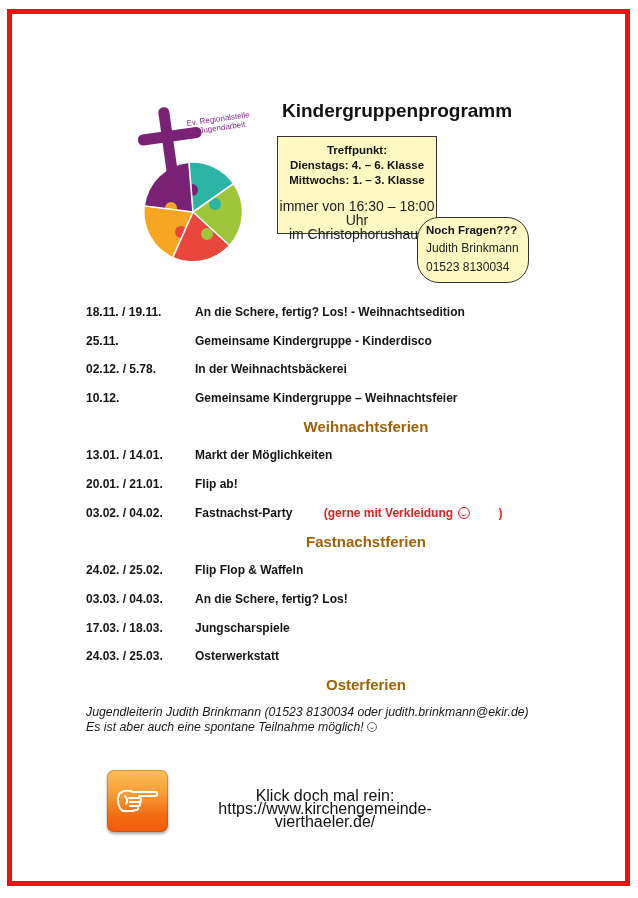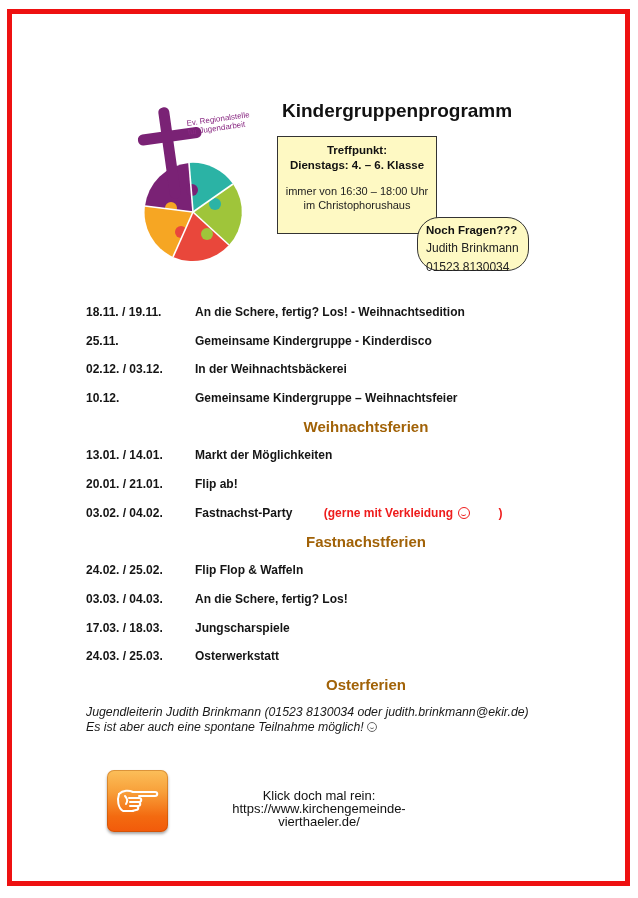--- a/index.html
+++ b/index.html
@@ -9,23 +9,23 @@
            border: 5px solid #ee1111; box-sizing: content-box; }
   .abs { position: absolute; }
   .logo { left: 135px; top: 98px; width: 125px; height: 170px; }
   .logo-text { position: absolute; left: 51px; top: 21px; transform: rotate(-8deg);
                transform-origin: left top; color: #8a2a83; font-size: 8px; line-height: 9px; white-space: nowrap; }
   .logo-text .sub { color: #9a6fa0; font-size: 3.5px; line-height: 5px; }
   .title { left: 282px; top: 100px; font-size: 19px; font-weight: bold; color: #111; white-space: nowrap; }
   .box { border: 1.5px solid #333; background: #fef9c3; box-sizing: border-box; }
   .treff { left: 277px; top: 136px; width: 160px; height: 98px; text-align: center; padding-top: 6px; }
   .treff .b { font-weight: bold; font-size: 11.5px; line-height: 15px; }
-  .treff .n { font-size: 11px; line-height: 14px; color: #222; }
+  .treff .n { font-size: 14px; line-height: 14px; color: #222; }
   .treff .gap { height: 11px; }
-  .fragen { left: 417px; top: 217px; width: 112px; height: 54px; padding: 4px 0 0 8px; border-radius: 22px; }
+  .fragen { left: 417px; top: 217px; width: 112px; height: 66px; padding: 4px 0 0 8px; border-radius: 22px; }
   .fragen .h { font-weight: bold; font-size: 11.5px; line-height: 17px; }
   .fragen .n { font-size: 12px; line-height: 19px; color: #222; }
   .schedule { left: 86px; top: 304px; width: 470px; }
   .row { display: flex; height: 28.7px; align-items: flex-start; font-weight: bold; font-size: 12px; line-height: 16px; color: #151515; }
   .row .date { width: 109px; flex: none; }
   .row .event { white-space: nowrap; text-align: right; }
   .red { color: #ee1c1c; padding-left: 28px; }
   .holiday { text-align: center; padding-left: 90px; font-weight: bold; font-size: 15px; height: 28.7px; line-height: 16px; color: #a16207; }
   .smiley { display: inline-block; width: 12px; height: 12px; border: 1.6px solid #ee1c1c; border-radius: 50%;
             vertical-align: -2px; position: relative; box-sizing: border-box; margin-left: 2px; }
@@ -33,21 +33,21 @@
                     border-bottom: 1.4px solid #ee1c1c; border-radius: 0 0 4px 4px; }
   .note { left: 86px; top: 705px; width: 470px; font-style: italic; font-size: 12.3px; line-height: 14.6px; color: #1a1a1a; }
   .smiley-sm { display: inline-block; width: 10px; height: 10px; border: 1px solid #666; border-radius: 50%;
                vertical-align: -1px; position: relative; box-sizing: border-box; }
   .smiley-sm::before { content: ""; position: absolute; left: 2px; top: 3px; width: 4px; height: 2px;
                        border-bottom: 1px solid #666; border-radius: 0 0 3px 3px; }
   .btn { left: 107px; top: 770px; width: 61px; height: 62px; border-radius: 7px;
          background: linear-gradient(#fbbf5a 0%, #f8a03a 35%, #f36a10 75%, #f25a0a 100%);
          box-shadow: 0 2px 3px rgba(0,0,0,0.35), inset 0 0 0 1px rgba(160,70,0,0.35); }
   .btn svg { position: absolute; left: 8px; top: 16px; }
-  .link { left: 194px; top: 789px; width: 250px; text-align: center; font-size: 13px; line-height: 13px; }
+  .link { left: 200px; top: 789px; width: 250px; text-align: center; font-size: 16px; line-height: 13px; }
   .link .url { font-weight: normal; }
 </style>
 </head>
 <body>
 
 <div class="frame"></div>
 
 <div class="abs logo">
   <svg width="125" height="170" viewBox="0 0 125 170">
 
@@ -84,20 +84,21 @@
     <div>für Jugendarbeit</div>
     <div class="sub">&nbsp;</div>
   </div>
 </div>
 
 <div class="abs title">Kindergruppenprogramm</div>
 
 <div class="abs box treff">
   <div class="b">Treffpunkt:</div>
   <div class="b">Dienstags: 4. – 6. Klasse</div>
+  <div class="b">Mittwochs: 1. – 3. Klasse</div>
   <div class="gap"></div>
   <div class="n">immer von 16:30 – 18:00 Uhr</div>
   <div class="n">im Christophorushaus</div>
 </div>
 
 <div class="abs box fragen">
   <div class="h">Noch Fragen???</div>
   <div class="n">Judith Brinkmann</div>
   <div class="n">01523 8130034</div>
 </div>
@@ -105,21 +106,21 @@
 <div class="abs schedule">
   <div class="row">
     <span class="date">18.11. / 19.11.</span>
     <span class="event">An die Schere, fertig? Los! - Weihnachtsedition</span>
   </div>
   <div class="row">
     <span class="date">25.11.</span>
     <span class="event">Gemeinsame Kindergruppe - Kinderdisco</span>
   </div>
   <div class="row">
-    <span class="date">02.12. / 03.12.</span>
+    <span class="date">02.12. / 5.78.</span>
     <span class="event">In der Weihnachtsbäckerei</span>
   </div>
   <div class="row">
     <span class="date">10.12.</span>
     <span class="event">Gemeinsame Kindergruppe – Weihnachtsfeier</span>
   </div>
   <div class="holiday">Weihnachtsferien</div>
   <div class="row">
     <span class="date">13.01. / 14.01.</span>
     <span class="event">Markt der Möglichkeiten</span>

